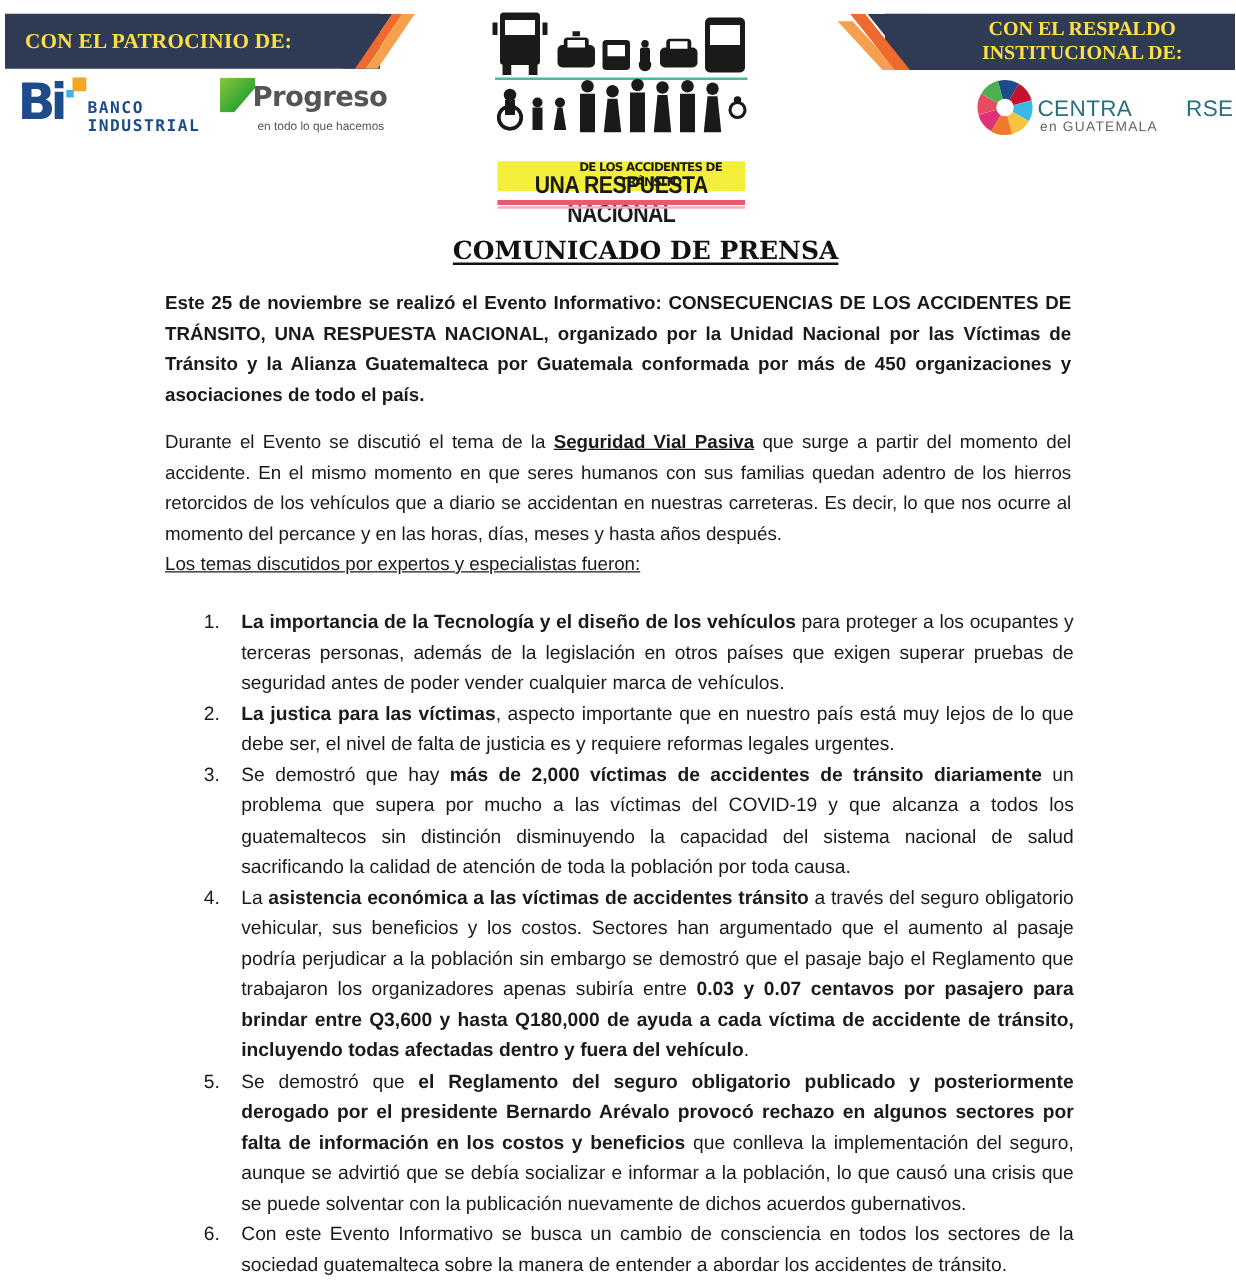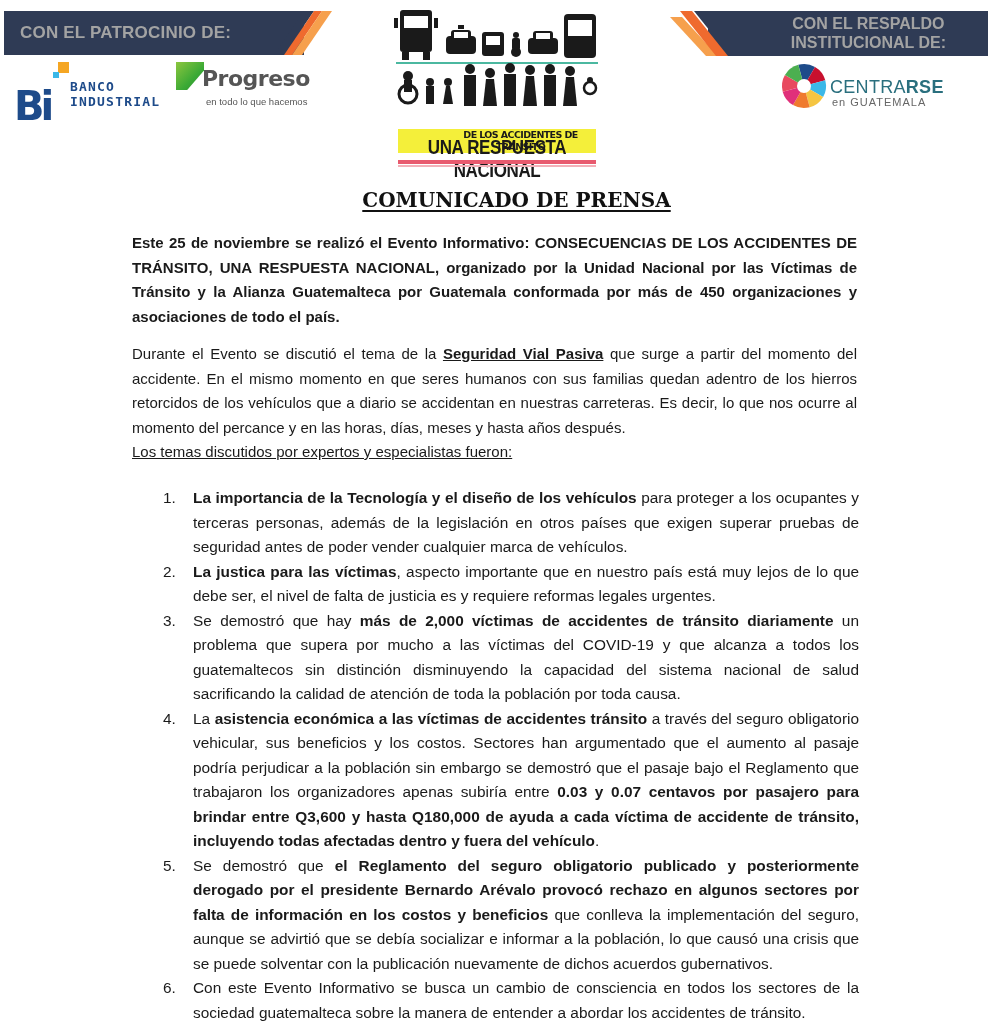--- a/index.html
+++ b/index.html
@@ -1,30 +1,30 @@
 <!DOCTYPE html>
 <html><head>
 <meta charset="utf-8">
 <style>
   * { margin: 0; padding: 0; box-sizing: border-box; }
   html, body { width: 989px; height: 1024px; background: #ffffff; overflow: hidden; }
   body { position: relative; font-family: "Liberation Sans", sans-serif; color: #111; }
 
   
-  .banner { position: absolute; height: 44px; color: #a3a3a3; font-weight: bold; font-family: Liberation Sans, sans-serif; }
+  .banner { position: absolute; height: 44px; color: #fde047; font-weight: bold; font-family: Liberation Serif, serif; }
   .banner-left { left: 4px; top: 11px; width: 300px; background: #2f3b55; }
   .banner-left .txt { position: absolute; left: 16px; top: 12px; font-size: 17px; letter-spacing: 0.2px; }
   .banner-left .stripes { position: absolute; right: -30px; top: 0; width: 60px; height: 44px; }
   .banner-right { left: 708px; top: 11px; width: 280px; background: #2f3b55; height: 45px; }
   .banner-right .txt { position: absolute; right: 42px; top: 3px; font-size: 16px; line-height: 19px; text-align: center; }
   .banner-right .stripes { position: absolute; left: -40px; top: 0; width: 70px; height: 45px; }
 
   
   .bi-logo { position: absolute; left: 14px; top: 62px; width: 170px; height: 50px; }
-  .bi-mark { position: absolute; left: 0; top: 24px; font-family: "DejaVu Sans", sans-serif; font-weight: bold; font-size: 40px; color: #1e4b8a; letter-spacing: -4px; line-height: 40px; }
+  .bi-mark { position: absolute; left: 0; top: 0; font-family: "DejaVu Sans", sans-serif; font-weight: bold; font-size: 40px; color: #1e4b8a; letter-spacing: -4px; line-height: 40px; }
   .bi-dot-o { position: absolute; left: 44px; top: 0; width: 11px; height: 11px; background: #f5a623; }
   .bi-dot-b { position: absolute; left: 39px; top: 10px; width: 6px; height: 6px; background: #3bb8e8; }
   .bi-text { position: absolute; left: 56px; top: 17px; font-family: "DejaVu Sans Mono", monospace; font-size: 13px; line-height: 15px; color: #1e4b8a; font-weight: bold; letter-spacing: 1.2px; }
 
   .progreso-logo { position: absolute; left: 176px; top: 62px; width: 140px; height: 50px; }
   .progreso-mark { position: absolute; left: 0; top: 0; width: 28px; height: 28px; background: linear-gradient(135deg, #8cc63f 0%, #3aa935 60%, #2a8a2a 100%); clip-path: polygon(0 0, 100% 0, 100% 30%, 40% 100%, 0 100%); }
   .progreso-word { position: absolute; left: 26px; top: 4px; font-family: "DejaVu Sans", sans-serif; font-weight: bold; font-size: 22px; color: #555; letter-spacing: -0.5px; }
   .progreso-sub { position: absolute; left: 30px; top: 34px; font-size: 9.5px; color: #555; }
 
   
@@ -34,21 +34,21 @@
   .camp-t1 { top: 98px; font-size: 19px; letter-spacing: -0.8px; }
   .camp-t2 { top: 123px; left: 10px; width: 198px; font-size: 9.5px; background: #f4ef3a; letter-spacing: -0.6px; line-height: 12px; padding-left: 47px; }
   .camp-t3 { top: 134px; font-size: 17px; font-family: "Liberation Sans", sans-serif; letter-spacing: -0.4px; transform: scaleY(1.15); }
   .camp-red { position: absolute; left: 10px; top: 154px; width: 198px; height: 4px; background: #e85a6e; }
   .camp-red2 { position: absolute; left: 10px; top: 159px; width: 198px; height: 2px; background: #f3b0b8; }
 
   
   .centrarse { position: absolute; left: 780px; top: 62px; width: 170px; height: 50px; }
   .centrarse svg { position: absolute; left: 0; top: 0; }
   .centrarse-word { position: absolute; left: 50px; top: 15px; font-size: 18px; color: #2a6f7e; letter-spacing: 0.3px; }
-  .centrarse-word b { font-weight: bold; }
+  .centrarse-word b { font-weight: normal; margin-left: 43px; }
   .centrarse-sub { position: absolute; left: 52px; top: 34px; font-size: 11px; color: #666; letter-spacing: 1px; text-align: right; }
 
   
   .doc-title { position: absolute; left: 0; top: 188px; width: 989px; text-align: center; font-family: "DejaVu Serif", serif; font-weight: bold; font-size: 20px; text-decoration: underline; text-underline-offset: 3px; color: #111; padding-left: 44px; }
 
   .text-block { position: absolute; left: 132px; width: 725px; font-size: 15px; line-height: 24.5px; color: #1a1a1a; text-align: justify; }
   .lead { top: 231px; font-weight: bold; }
   .para { top: 342px; }
   .intro { top: 440px; text-decoration: underline; }
 

